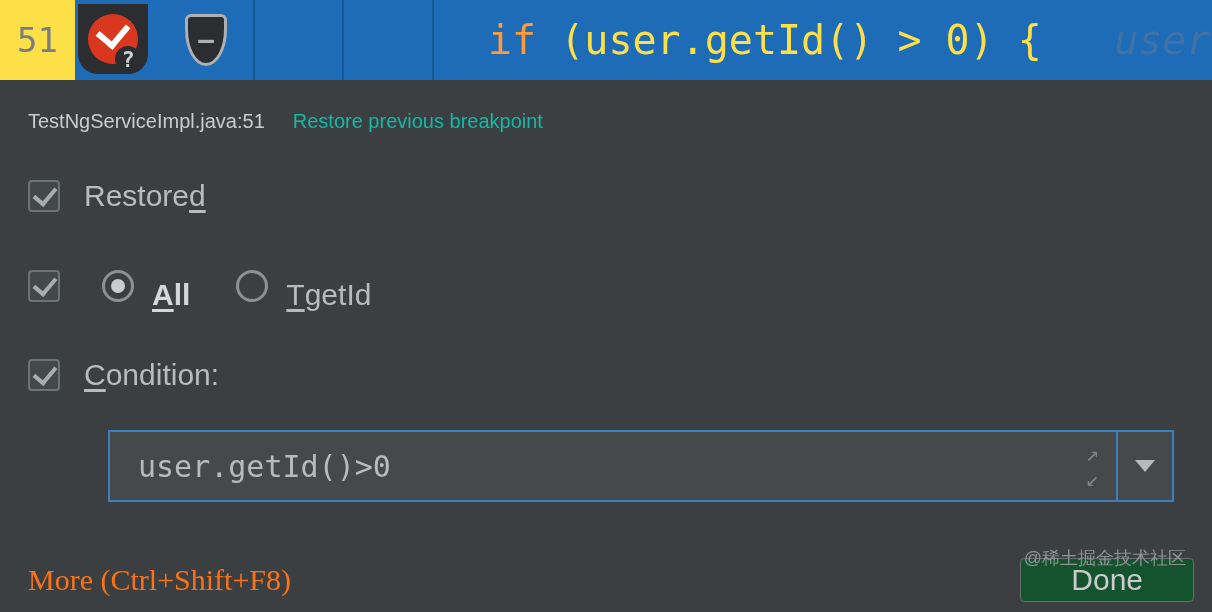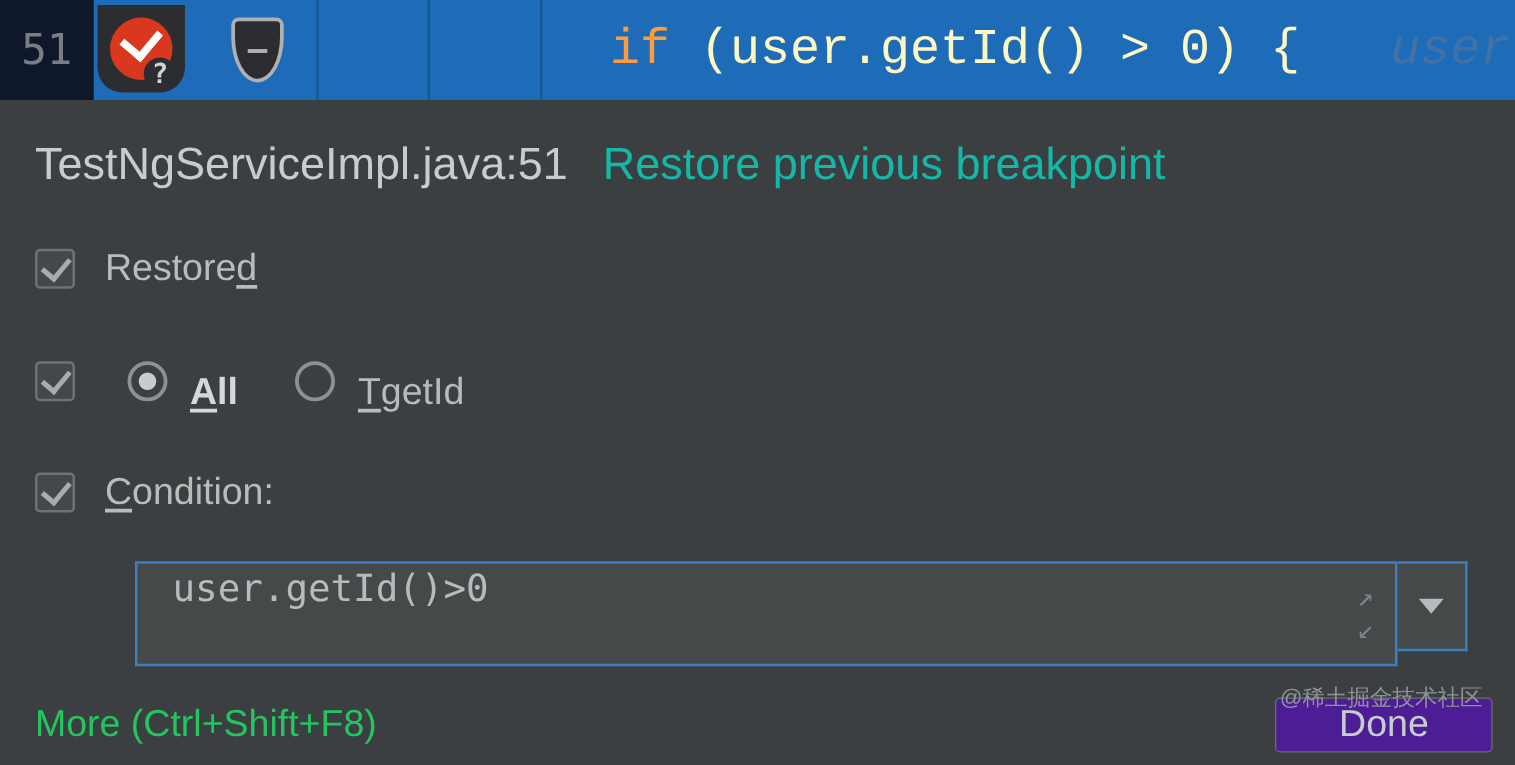--- a/index.html
+++ b/index.html
@@ -19,21 +19,21 @@
     align-items: center;
     font-family: "Menlo", "Consolas", monospace;
     font-size: 40px;
     white-space: nowrap;
     overflow: hidden;
     position: relative;
   }
   .gutter {
     width: 75px;
     height: 100%;
-    background: #0f172a;
+    background: #fde047;
     display: flex;
     align-items: center;
     justify-content: center;
     font-size: 34px;
     color: #7a7e83;
     z-index: 2;
     position: relative;
     flex-shrink: 0;
   }
   .bp-icon-wrap {
@@ -90,38 +90,37 @@
     display:flex;align-items:center;justify-content:center;
     color:#aeb0b2;
     font-size:26px;
     font-weight:bold;
   }
   .code-content {
     position:absolute;
     left:0; right:0; top:0; bottom:0;
     display:flex; align-items:center;
     padding-left: 488px;
-    font-family: Liberation Mono, monospace;
   }
   .kw   { color: #ff9b3a; }           
-  .brk  { color: #fef9c3; }
+  .brk  { color: #fde047; }
   .hint { color: #4172a5; font-style: italic; }
 
   
   .vsep { position:absolute; top:0; bottom:0; width:2px; background:#135891; }
 
   
   .panel {
     padding: 30px 28px 0 28px;
   }
   .title-row {
     display:flex; align-items:baseline;
     gap: 28px;
     margin-bottom: 46px;
-    font-size: 36px;
+    font-size: 20px;
   }
   .bp-title { color: #c9ccce; font-weight: 500; }
   .bp-restore { color: #14b8a6; }
 
   .row { display:flex; align-items:center; margin-bottom: 46px; font-size: 30px; }
 
   .fake-checkbox {
     width: 32px; height: 32px;
     border: 2px solid #6f7275;
     border-radius: 4px;
@@ -163,28 +162,28 @@
 
   
   .condition-row { margin-bottom: 38px; }
   .condition-input-wrap {
     display:flex;
     margin-left: 80px;
     margin-right: 10px;
   }
   .condition-input {
     flex:1;
-    height: 84px;
+    height: 72px;
     background: #45494a;
     border: 2px solid #3b7fbf;
     font-family: "Menlo","Consolas",monospace;
     font-size: 30px;
     color: #b8babc;
-    display:flex; 
-    padding: 3px 28px;
+    display:flex; align-items:center;
+    padding: 16px 28px;
     position:relative;
   }
   .expand-glyph {
     position:absolute; right:20px; top:50%; transform:translateY(-50%);
     font-size:22px; color:#7f8386; letter-spacing:-3px;
   }
   .condition-dd {
     width: 56px; height:72px;
     border:2px solid #3b7fbf; border-left:none;
     background:#45494a;
@@ -193,23 +192,23 @@
   .tri-down{
     width:0;height:0;border-left:10px solid transparent;border-right:10px solid transparent;border-top:12px solid #b7b9bb;
   }
 
   
   .footer {
     position:absolute; left:28px; right:18px; bottom:10px;
     display:flex; align-items:center; justify-content:space-between;
     font-size:30px;
   }
-  .more-link { color:#22c55e; }
+  .more-link { color:#f97316;font-family:Liberation Serif, serif; }
   .done-btn {
-    background:#4c1d95;
+    background:#14532d;
     border:1px solid #6a6e70;
     color:#c9ccce;
     padding: 0 50px;
     height: 44px;
     font-size: 30px;
     display:flex; align-items:center;
     border-radius:4px;
   }
 
   .watermark{

